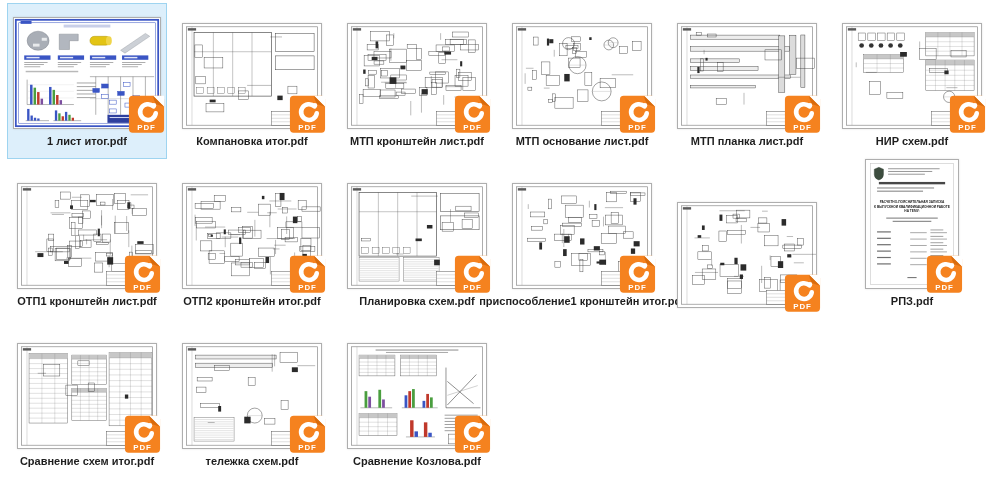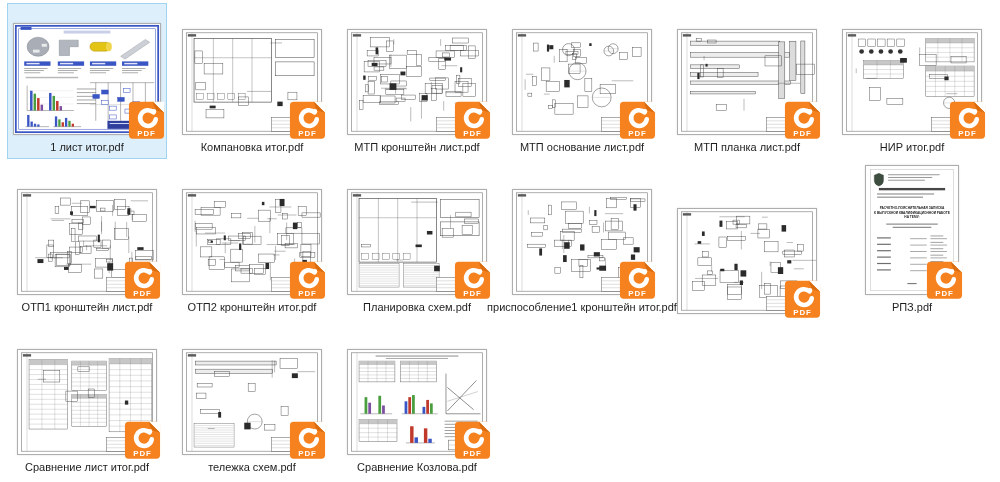--- a/index.html
+++ b/index.html
@@ -6,31 +6,31 @@
   body{width:1000px;height:482px;overflow:hidden;font-family:"Liberation Sans",sans-serif;}
   .files-grid{
     display:grid;
     grid-template-columns:repeat(6,165px);
     grid-auto-rows:160px;
     padding:2px 0 0 5px;
   }
   .tile{
     width:160px;height:156px;margin:1px 2px;
     display:flex;flex-direction:column;align-items:center;justify-content:flex-end;
-    padding-bottom:4px;border:1px solid transparent;box-sizing:border-box;
+    padding-bottom:10px;border:1px solid transparent;box-sizing:border-box;
   }
   .tile.selected{background:var(--sel-fill);border-color:var(--sel-border);}
   .thumb{position:relative;flex:0 0 auto;}
   .page{background:#fff;border:1px solid #aeaeae;box-shadow:0 0 2px rgba(0,0,0,.12);display:block;}
   .page svg{display:block;width:100%;height:100%;}
   svg text{font-family:"Liberation Sans",sans-serif;}
   .badge{position:absolute;right:-4px;bottom:-5px;width:37px;height:41px;}
   .label{
     margin-top:6px;font-size:11px;line-height:13px;color:#1e1e1e;
-    white-space:nowrap;text-align:center;max-width:230px;
+    white-space:nowrap;text-align:center;max-width:230px;font-weight:bold;
   }
 </style>
 </head>
 <body style="background: rgb(255, 255, 255);">
 
 <div class="files-grid" id="grid">
     <div class="tile selected">
       <div class="thumb">
         <div class="page" style="width: 146px; height: 110px;">
           <svg viewBox="0 0 200 150" preserveAspectRatio="none">
@@ -450,21 +450,21 @@
         </div>
         <div class="badge"><svg viewBox="0 0 40 44">
             <rect x="1" y="3" width="38" height="40" rx="4" fill="#f5821f"></rect>
             <polygon points="27,3 39,3 39,15" fill="#ffffff"></polygon>
             <polygon points="27,3 39,15 30,12 28,7" fill="#d96c0e"></polygon>
             <path d="M27.5 14.5 a8.5 8.5 0 1 0 2.5 7.5" fill="none" stroke="#ffffff" stroke-width="5" stroke-linecap="round"></path>
             <circle cx="28" cy="13.5" r="2.6" fill="#ffffff"></circle>
             <text x="20" y="39.5" text-anchor="middle" font-size="8.5" font-weight="bold" fill="#ffffff" letter-spacing="1">PDF</text>
           </svg></div>
       </div>
-      <div class="label">НИР итог.pdf</div>
+      <div class="label">НИР схем.pdf</div>
     </div>
     <div class="tile">
       <div class="thumb">
         <div class="page" style="width: 138px; height: 104px;">
           <svg viewBox="0 0 200 150" preserveAspectRatio="none">
             <rect width="200" height="150" fill="#fff"></rect>
             <rect x="5" y="4" width="190" height="142" fill="none" stroke="#8a8a8a" stroke-width="1"></rect>
             <line x1="13" y1="4" x2="13" y2="146" stroke="#999" stroke-width="0.5"></line>
             <rect x="7" y="6" width="12" height="3.5" fill="#5a5a5a"></rect>
             <rect x="119.6544" y="26.07808" width="6.44224" height="4.19296" fill="none" stroke="#3a3a3a" stroke-width="0.6"></rect>
@@ -999,21 +999,21 @@
         </div>
         <div class="badge"><svg viewBox="0 0 40 44">
             <rect x="1" y="3" width="38" height="40" rx="4" fill="#f5821f"></rect>
             <polygon points="27,3 39,3 39,15" fill="#ffffff"></polygon>
             <polygon points="27,3 39,15 30,12 28,7" fill="#d96c0e"></polygon>
             <path d="M27.5 14.5 a8.5 8.5 0 1 0 2.5 7.5" fill="none" stroke="#ffffff" stroke-width="5" stroke-linecap="round"></path>
             <circle cx="28" cy="13.5" r="2.6" fill="#ffffff"></circle>
             <text x="20" y="39.5" text-anchor="middle" font-size="8.5" font-weight="bold" fill="#ffffff" letter-spacing="1">PDF</text>
           </svg></div>
       </div>
-      <div class="label">Сравнение лист итог.pdf</div>
+      <div class="label">Сравнение схем итог.pdf</div>
     </div>
     <div class="tile">
       <div class="thumb">
         <div class="page" style="width: 138px; height: 104px;">
           <svg viewBox="0 0 200 150" preserveAspectRatio="none">
             <rect width="200" height="150" fill="#fff"></rect>
             <rect x="5" y="4" width="190" height="142" fill="none" stroke="#8a8a8a" stroke-width="1"></rect>
             <line x1="13" y1="4" x2="13" y2="146" stroke="#999" stroke-width="0.5"></line>
             <rect x="7" y="6" width="12" height="3.5" fill="#5a5a5a"></rect>
             <rect x="18" y="16" width="116.94475" height="5.60352" fill="#ededed" stroke="#333" stroke-width="0.6"></rect>

